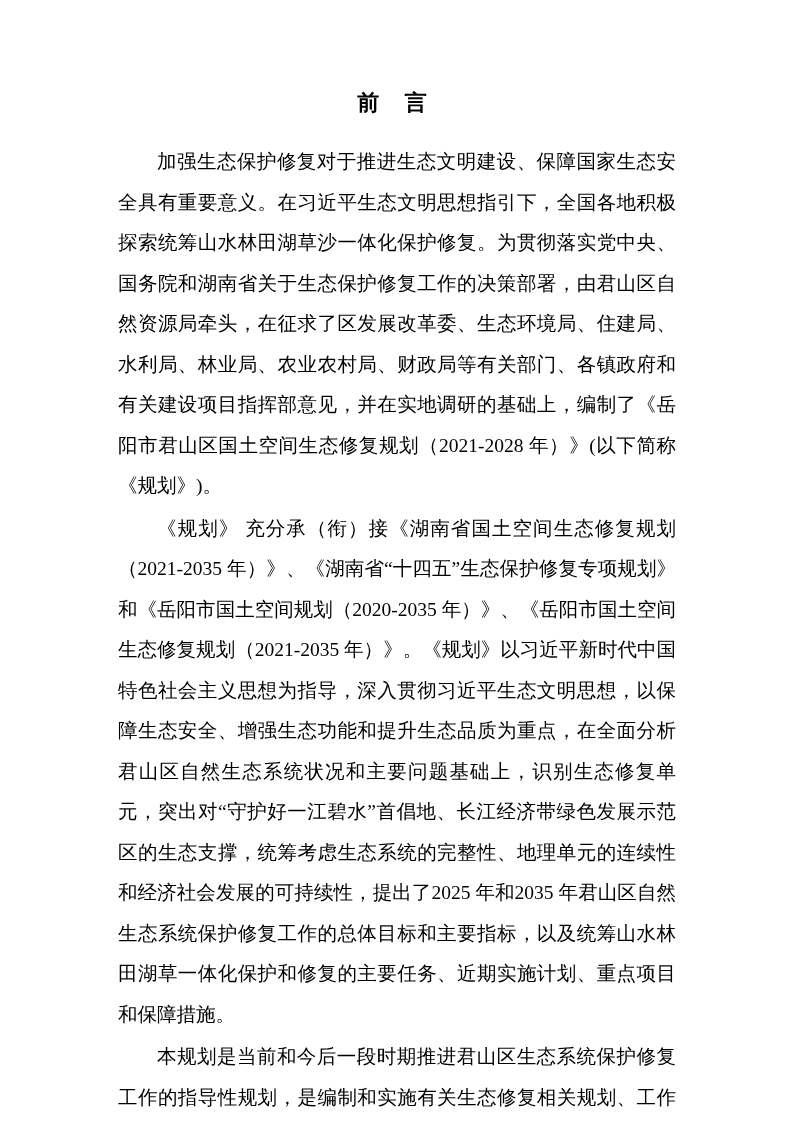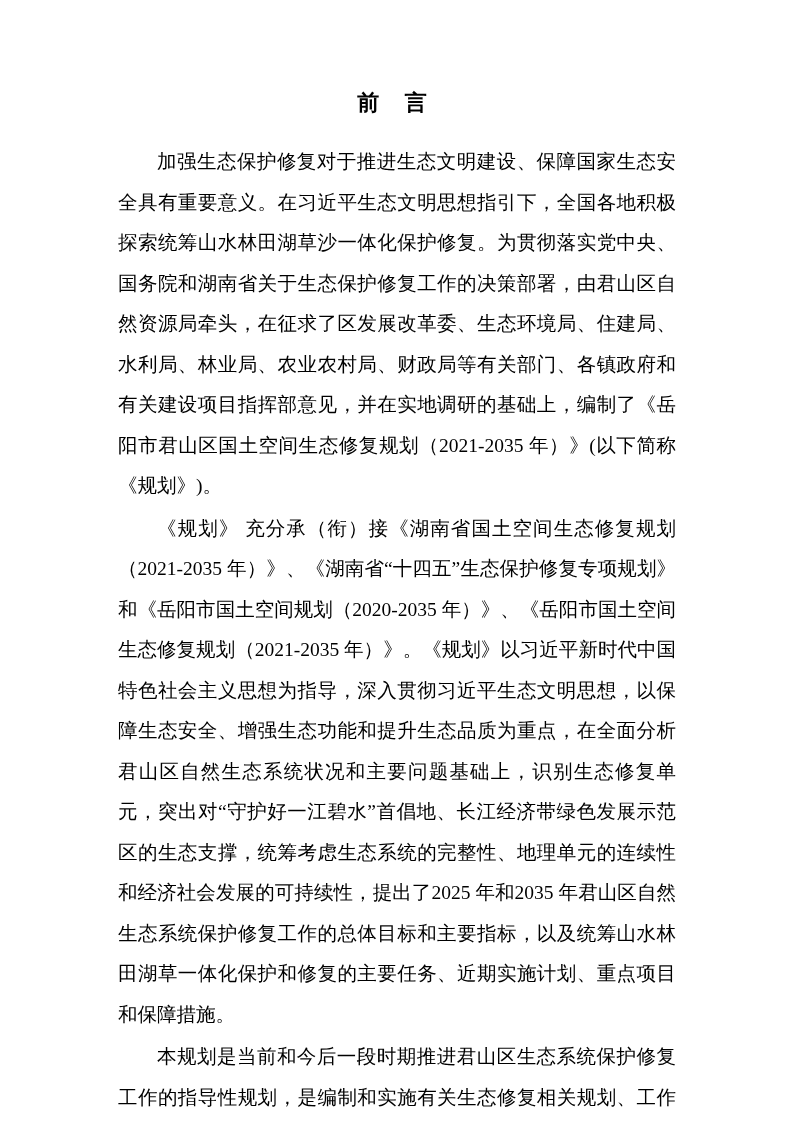--- a/index.html
+++ b/index.html
@@ -44,17 +44,17 @@
     text-indent: 2em;
     font-family: "Liberation Serif", "DejaVu Serif", serif;
   }
 </style>
 </head>
 <body>
 
 <div class="page">
   <div class="content">
     <h1 class="doc-title">前 言</h1>
-    <p class="para">加强生态保护修复对于推进生态文明建设、保障国家生态安全具有重要意义。在习近平生态文明思想指引下，全国各地积极探索统筹山水林田湖草沙一体化保护修复。为贯彻落实党中央、国务院和湖南省关于生态保护修复工作的决策部署，由君山区自然资源局牵头，在征求了区发展改革委、生态环境局、住建局、水利局、林业局、农业农村局、财政局等有关部门、各镇政府和有关建设项目指挥部意见，并在实地调研的基础上，编制了《岳阳市君山区国土空间生态修复规划（2021-2035 年）》(以下简称《规划》)。</p>
+    <p class="para">加强生态保护修复对于推进生态文明建设、保障国家生态安全具有重要意义。在习近平生态文明思想指引下，全国各地积极探索统筹山水林田湖草沙一体化保护修复。为贯彻落实党中央、国务院和湖南省关于生态保护修复工作的决策部署，由君山区自然资源局牵头，在征求了区发展改革委、生态环境局、住建局、水利局、林业局、农业农村局、财政局等有关部门、各镇政府和有关建设项目指挥部意见，并在实地调研的基础上，编制了《岳阳市君山区国土空间生态修复规划（2021-2028 年）》(以下简称《规划》)。</p>
     <p class="para">《规划》 充分承（衔）接《湖南省国土空间生态修复规划（2021-2035 年）》、《湖南省“十四五”生态保护修复专项规划》和《岳阳市国土空间规划（2020-2035 年）》、《岳阳市国土空间生态修复规划（2021-2035 年）》。《规划》以习近平新时代中国特色社会主义思想为指导，深入贯彻习近平生态文明思想，以保障生态安全、增强生态功能和提升生态品质为重点，在全面分析君山区自然生态系统状况和主要问题基础上，识别生态修复单元，突出对“守护好一江碧水”首倡地、长江经济带绿色发展示范区的生态支撑，统筹考虑生态系统的完整性、地理单元的连续性和经济社会发展的可持续性，提出了2025 年和2035 年君山区自然生态系统保护修复工作的总体目标和主要指标，以及统筹山水林田湖草一体化保护和修复的主要任务、近期实施计划、重点项目和保障措施。</p>
     <p class="para">本规划是当前和今后一段时期推进君山区生态系统保护修复工作的指导性规划，是编制和实施有关生态修复相关规划、工作方案的主要依据。</p>
   </div>
 </div>
 
 </body></html>

